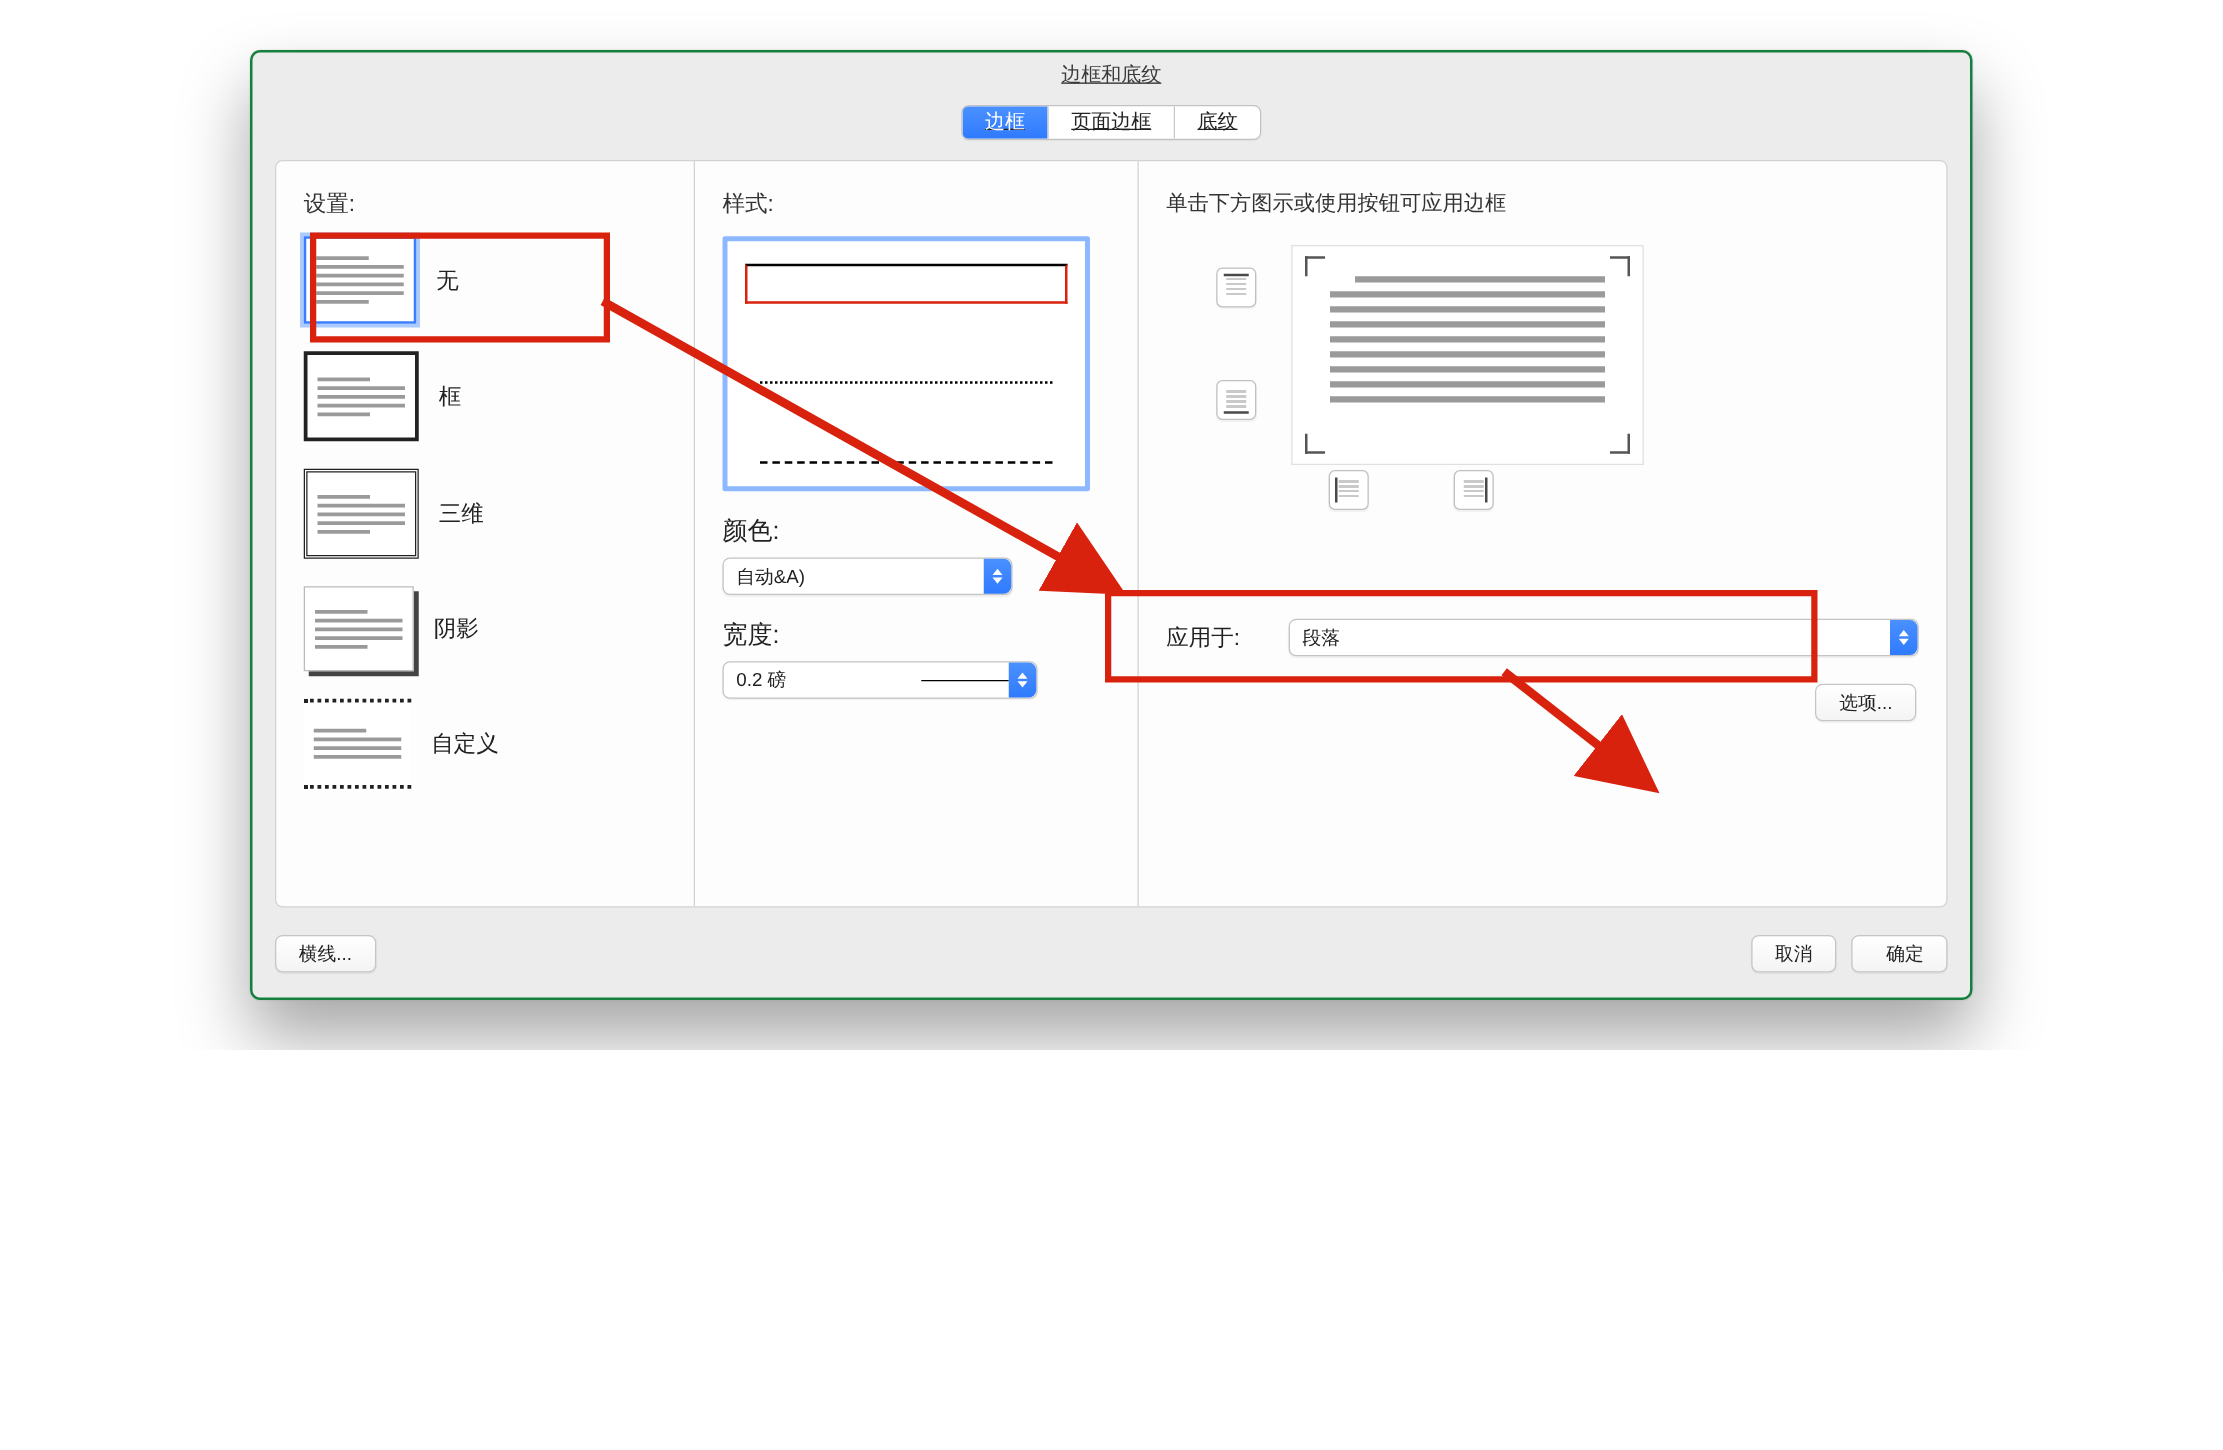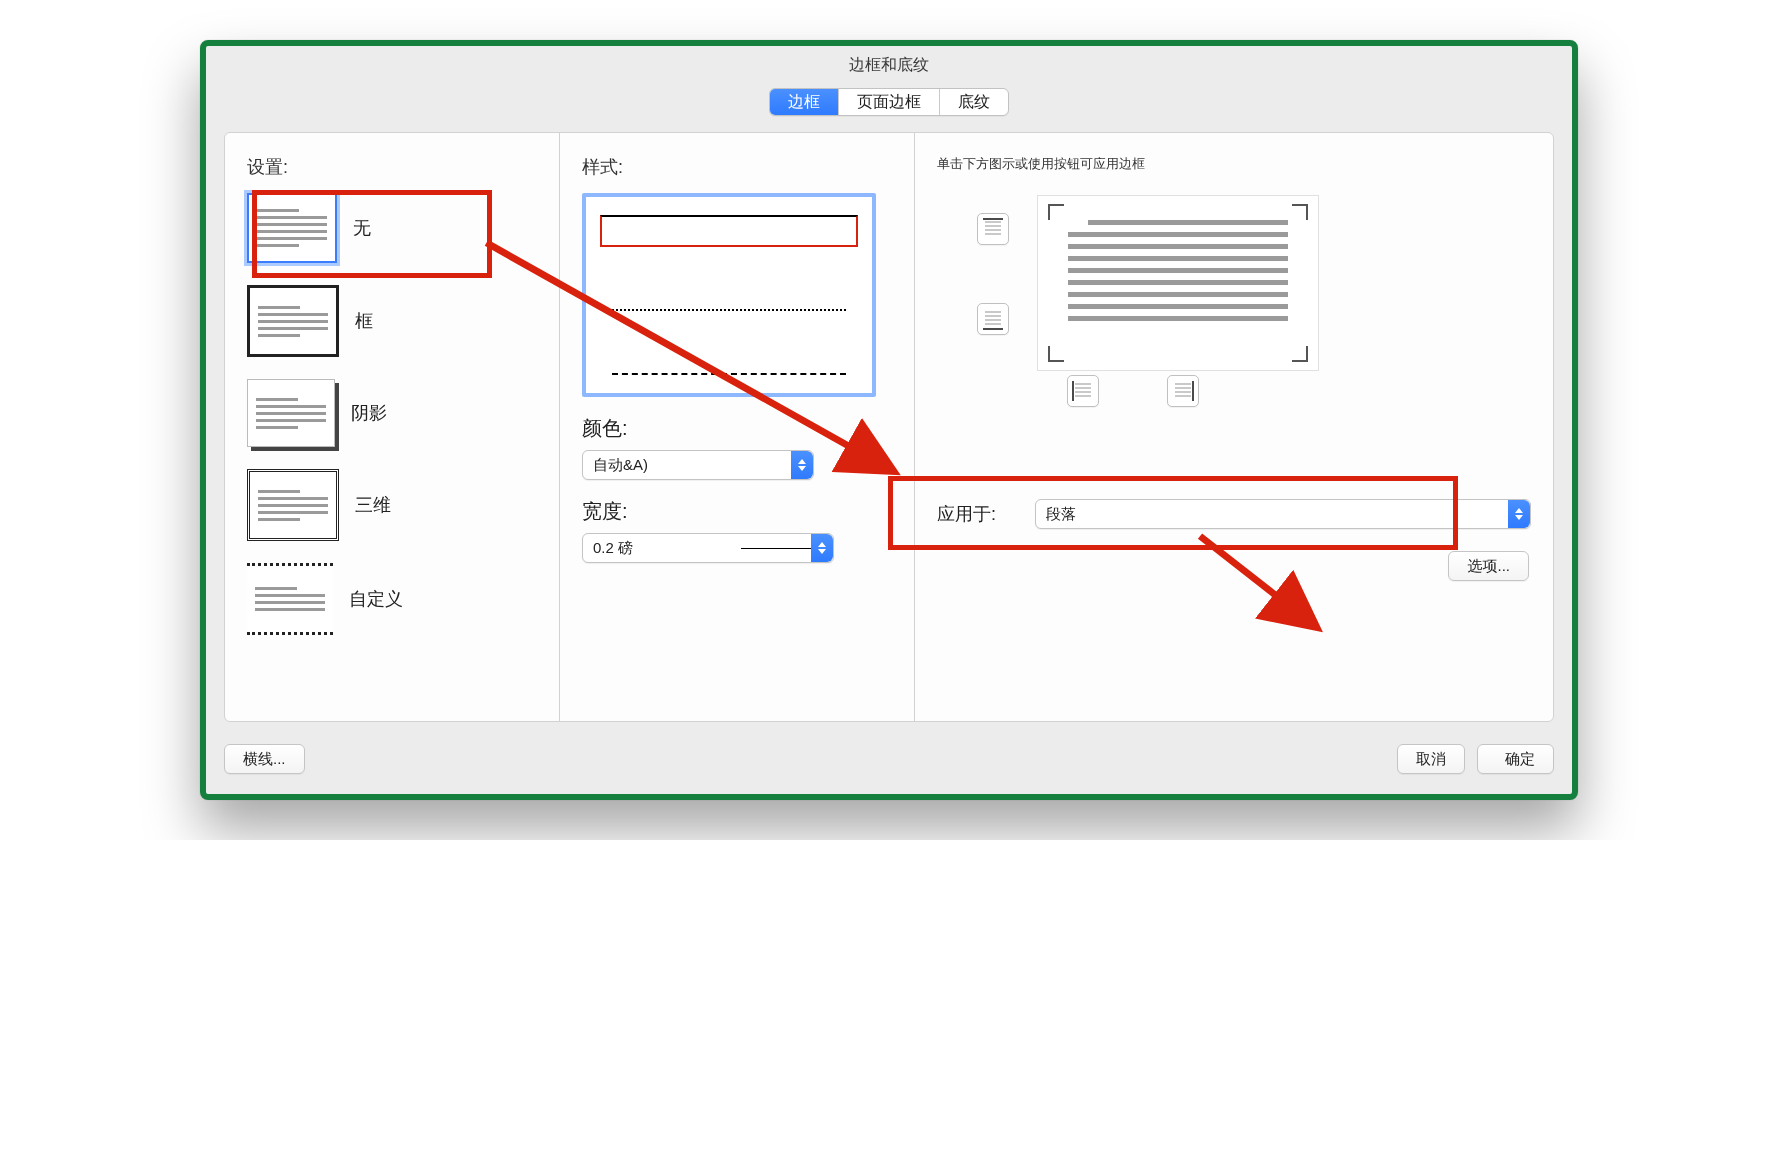--- a/index.html
+++ b/index.html
@@ -14,23 +14,24 @@
     --icon-gray: #b5b5b5;
     --icon-gray-border: #c0c0c0;
   }
   html,body { margin:0; padding:0; background:#fff; font-family: -apple-system, "Helvetica Neue", sans-serif; color:var(--text); }
   .stage { width:1378px; height:760px; margin:40px auto; position:relative; }
 
   
   .window {
     position:absolute; inset:0;
     background:var(--bg-window);
-    border:6px solid #15803d;
+    border:2px solid #15803d;
     border-radius:8px;
     box-shadow: 0 30px 55px rgba(0,0,0,0.35), 0 0 0 1px rgba(0,0,0,0.04);
+    text-decoration: underline;
   }
   .titlebar {
     height:38px; line-height:38px; text-align:center;
     font-size:16px; color:#3a3a3a;
     border-bottom:0;
   }
 
   
   .tabs-row { display:flex; justify-content:center; margin-top:4px; position:relative; z-index:2;}
   .segmented {
@@ -52,21 +53,21 @@
     border:1px solid var(--border-light);
     border-radius:6px;
     display:flex;
   }
   .col { padding:22px 22px 20px 22px; }
   .col.settings { width:290px; }
   .col.style    { width:310px; border-left:1px solid var(--border-light); border-right:1px solid var(--border-light); }
   .col.preview  { flex:1; position:relative; }
 
   .section-label { font-size:18px; margin:0 0 14px 0; color:var(--label-gray); }
-  .hint { font-size:13px; margin:0 0 22px 0; color:var(--label-gray); }
+  .hint { font-size:17px; margin:0 0 22px 0; color:var(--label-gray); }
 
   
   .opt { display:flex; align-items:center; gap:16px; margin-bottom:22px; cursor:pointer; }
   .opt .thumb {
     width:70px; height:54px; border:1px solid #bbb; background:#fff;
     display:flex; flex-direction:column; justify-content:center; gap:4px; padding:6px 8px;
   }
   .opt .thumb .ln { height:3px; background:#9a9a9a; }
   .opt .thumb .ln.s { width:60%; }
   .opt.selected .thumb { border:2px solid #3a7dff; box-shadow:0 0 0 3px rgba(70,140,255,0.45); }
@@ -224,40 +225,40 @@
           <div class="thumb">
             <div class="ln s"></div>
               <div class="ln"></div>
               <div class="ln"></div>
               <div class="ln"></div>
               <div class="ln s"></div>
           </div>
           <div class="name">框</div>
         </div>
 
+        <div class="opt three">
+          <div class="thumb">
+            <div class="ln s"></div>
+              <div class="ln"></div>
+              <div class="ln"></div>
+              <div class="ln"></div>
+              <div class="ln s"></div>
+          </div>
+          <div class="name">三维</div>
+        </div>
+
         <div class="opt shadow">
           <div class="thumb">
             <div class="ln s"></div>
               <div class="ln"></div>
               <div class="ln"></div>
               <div class="ln"></div>
               <div class="ln s"></div>
           </div>
           <div class="name">阴影</div>
-        </div>
-
-        <div class="opt three">
-          <div class="thumb">
-            <div class="ln s"></div>
-              <div class="ln"></div>
-              <div class="ln"></div>
-              <div class="ln"></div>
-              <div class="ln s"></div>
-          </div>
-          <div class="name">三维</div>
         </div>
 
         <div class="opt custom">
           <div class="thumb">
             <div class="ln s"></div>
               <div class="ln"></div>
               <div class="ln"></div>
               <div class="ln"></div>
           </div>
           <div class="name">自定义</div>

